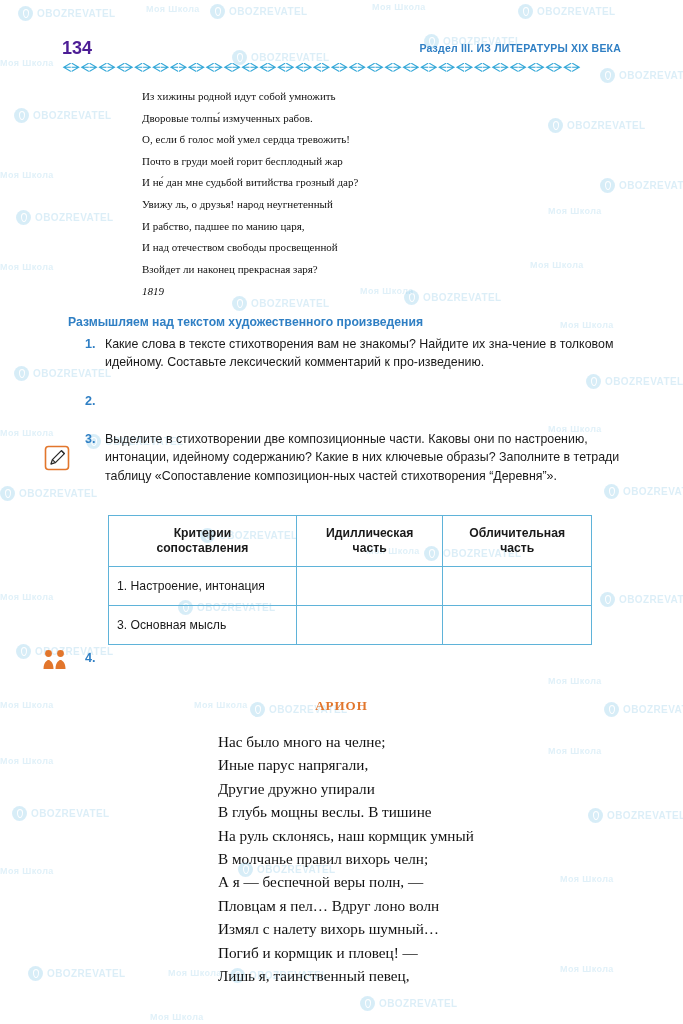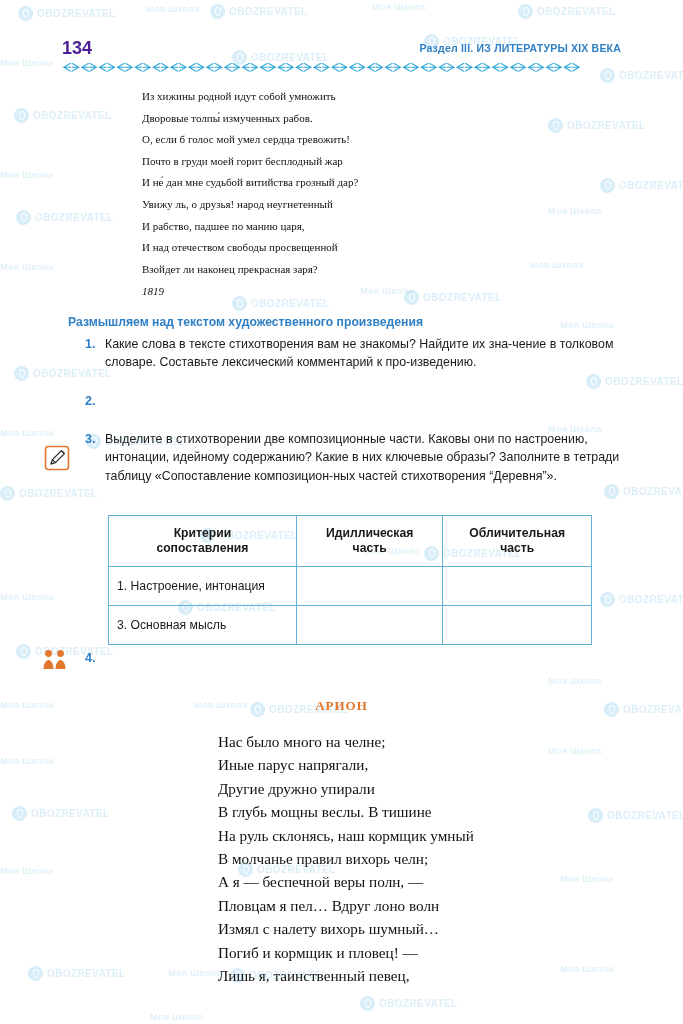--- a/index.html
+++ b/index.html
@@ -485,21 +485,21 @@
       <div class="poem-line">И рабство, падшее по манию царя,</div>
       <div class="poem-line">И над отечеством свободы просвещенной</div>
       <div class="poem-line">Взойдет ли наконец прекрасная заря?</div>
     </div>
     <div class="poem-date">1819</div>
 
     <div class="section-heading">Размышляем над текстом художественного произведения</div>
 
     <div class="task task-1">
       <span class="num">1.</span>
-      <span>Какие слова в тексте стихотворения вам не знакомы? Найдите их зна-чение в толковом словаре. Составьте лексический комментарий к про-изведению.</span>
+      <span>Какие слова в тексте стихотворения вам не знакомы? Найдите их зна-чение в толковом идейному. Составьте лексический комментарий к про-изведению.</span>
     </div>
     <div class="task task-2">
       <span class="num">2.</span>
     </div>
     <div class="task task-3">
       <span class="num">3.</span>
       <span>Выделите в стихотворении две композиционные части. Каковы они по настроению, интонации, идейному содержанию? Какие в них ключевые образы? Заполните в тетради таблицу «Сопоставление композицион-ных частей стихотворения “Деревня”».</span>
     </div>
 
     <div class="pencil-icon">

